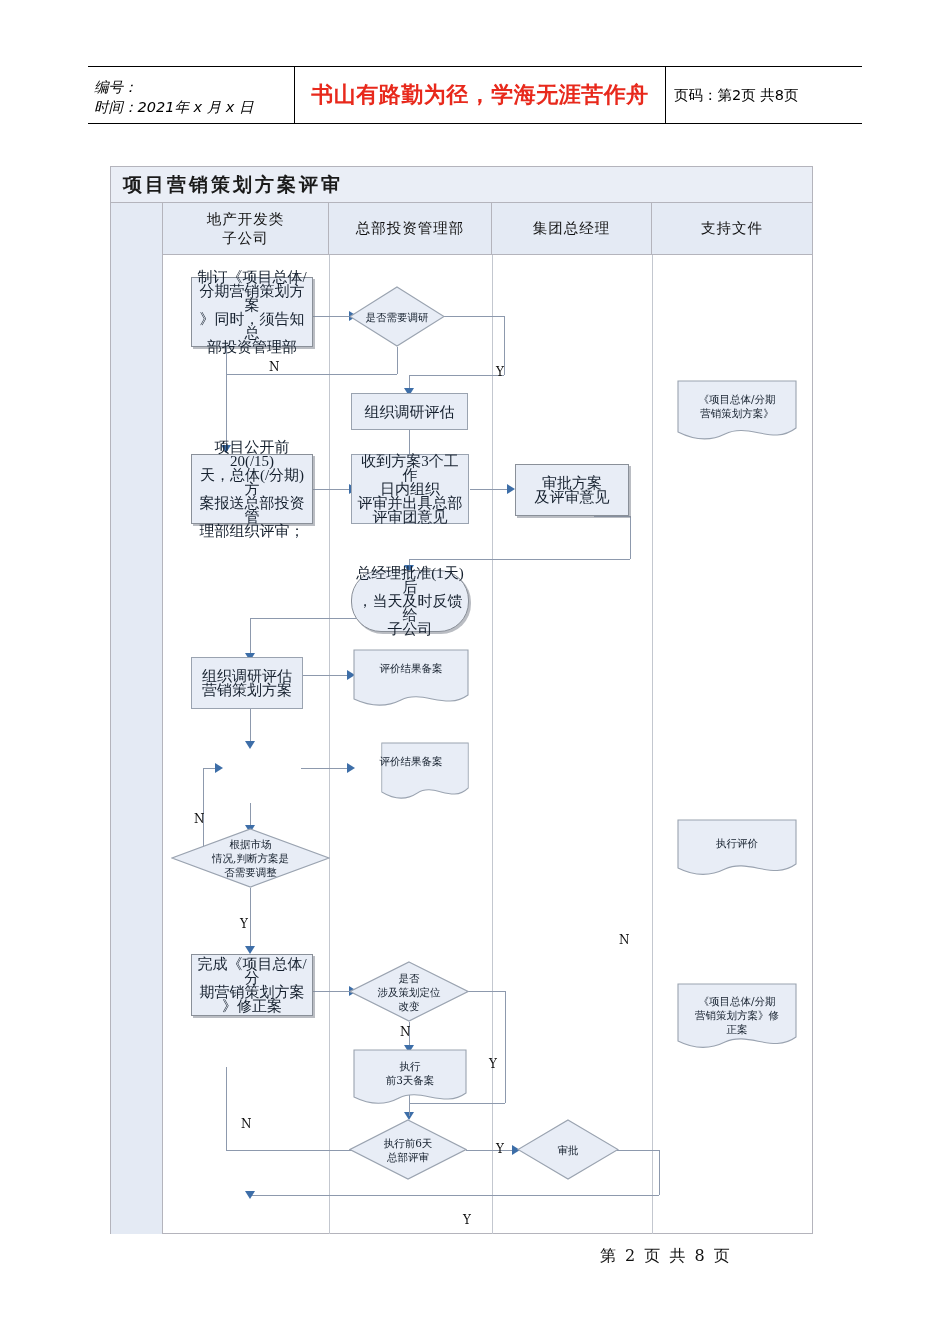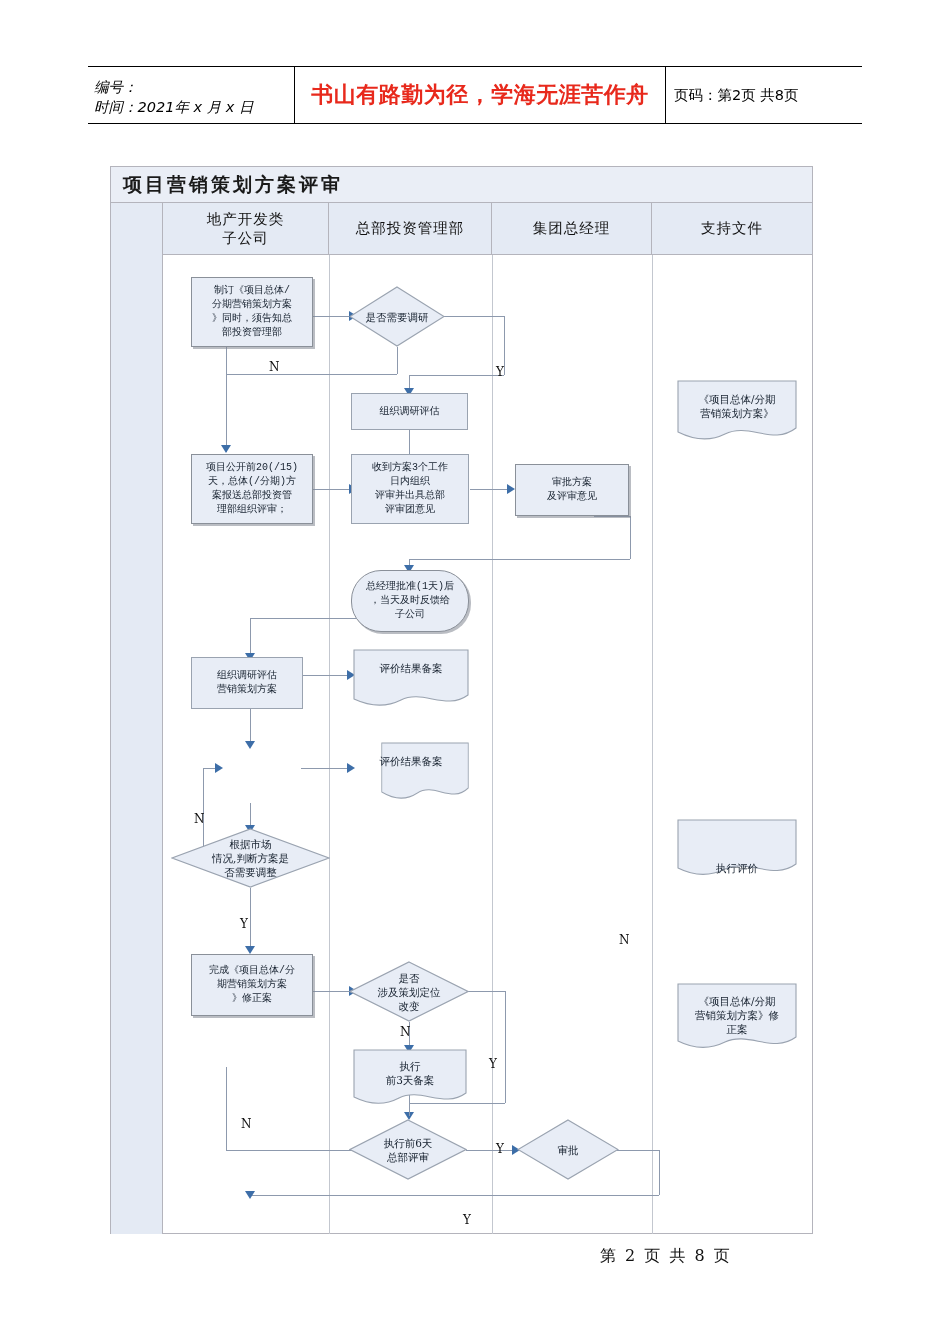--- a/index.html
+++ b/index.html
@@ -148,22 +148,22 @@
   .node {
     position: absolute;
     box-sizing: border-box;
     background: #e8edf6;
     border: 1px solid #9aa3b0;
     display: flex;
     align-items: center;
     justify-content: center;
     text-align: center;
     color: #15202e;
-    font-family: Liberation Mono, monospace;
-    font-size: 10px;
+    font-family: Liberation Serif, serif;
+    font-size: 15px;
     line-height: 14px;
     padding: 2px;
   }
   .node.shadow {
     box-shadow: 2px 2px 0 rgba(130,135,145,0.55);
     border-color: #8a9099;
   }
   .node span { display: block; }
 
   
@@ -520,21 +520,21 @@
     <div class="doc-label" style="top:12px;">
       <span>《项目总体/分期</span><br>
       <span>营销策划方案》</span>
     </div>
   </div>
 
   <div class="doc" style="left:566px; top:652px; width:120px; height:60px;">
     <svg viewBox="0 0 120 60" preserveAspectRatio="none">
       <path d="M1,1 H119 V45 C96,62 72,39 48,50 C30,59 13,55 1,49 Z" fill="#e8edf6" stroke="#9aa3b0" stroke-width="1.1"></path>
     </svg>
-    <div class="doc-label" style="top:17px;margin-top:25px;">执行评价</div>
+    <div class="doc-label" style="top:17px;">执行评价</div>
   </div>
 
   <div class="doc" style="left:566px; top:816px; width:120px; height:70px;">
     <svg viewBox="0 0 120 70" preserveAspectRatio="none">
       <path d="M1,1 H119 V54 C96,71 72,48 48,59 C30,68 13,64 1,58 Z" fill="#e8edf6" stroke="#9aa3b0" stroke-width="1.1"></path>
     </svg>
     <div class="doc-label" style="top:11px;">
       <span>《项目总体/分期</span><br>
       <span>营销策划方案》修</span><br>
       <span>正案</span>

